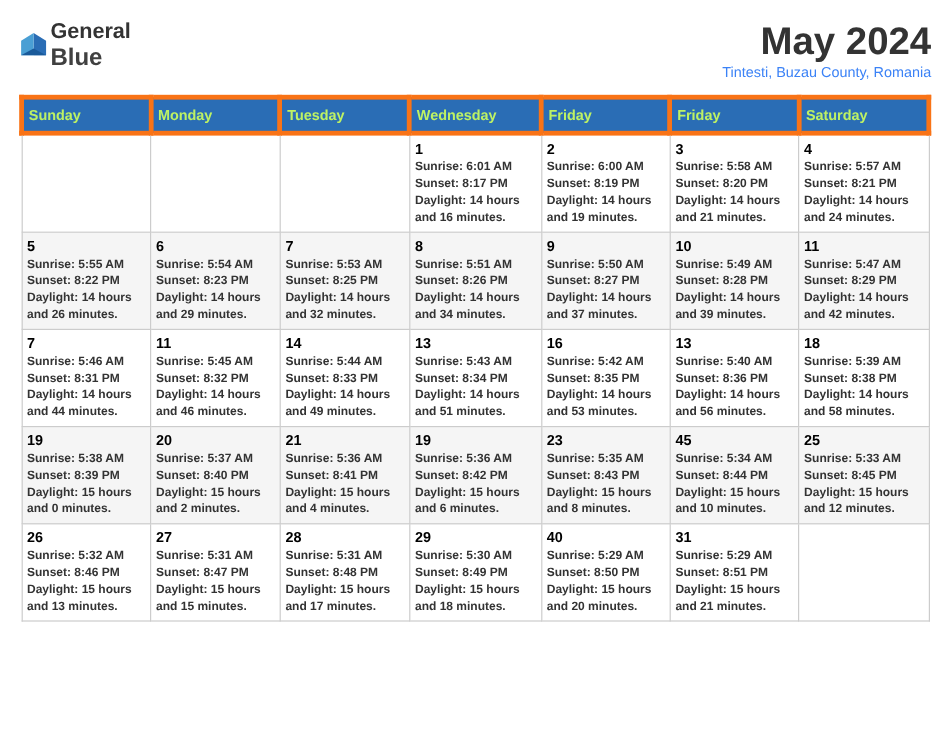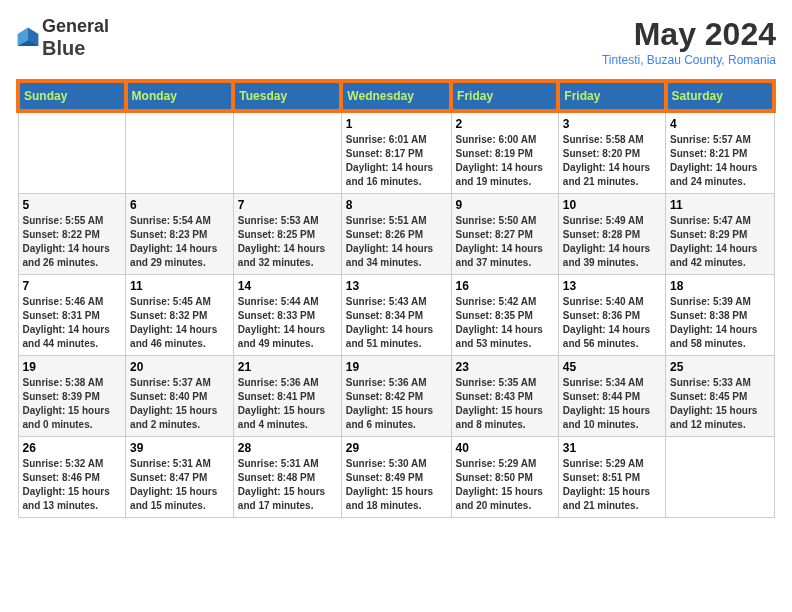--- a/index.html
+++ b/index.html
@@ -234,21 +234,21 @@
           <span class="day-number">25</span>
           <div class="day-info">Sunrise: 5:33 AM<br>Sunset: 8:45 PM<br>Daylight: 15 hours and 12 minutes.</div>
         </td>
       </tr>
       <tr>
         <td>
           <span class="day-number">26</span>
           <div class="day-info">Sunrise: 5:32 AM<br>Sunset: 8:46 PM<br>Daylight: 15 hours and 13 minutes.</div>
         </td>
         <td>
-          <span class="day-number">39</span>
+          <span class="day-number">27</span>
           <div class="day-info">Sunrise: 5:31 AM<br>Sunset: 8:47 PM<br>Daylight: 15 hours and 15 minutes.</div>
         </td>
         <td>
           <span class="day-number">28</span>
           <div class="day-info">Sunrise: 5:31 AM<br>Sunset: 8:48 PM<br>Daylight: 15 hours and 17 minutes.</div>
         </td>
         <td>
           <span class="day-number">29</span>
           <div class="day-info">Sunrise: 5:30 AM<br>Sunset: 8:49 PM<br>Daylight: 15 hours and 18 minutes.</div>
         </td>

